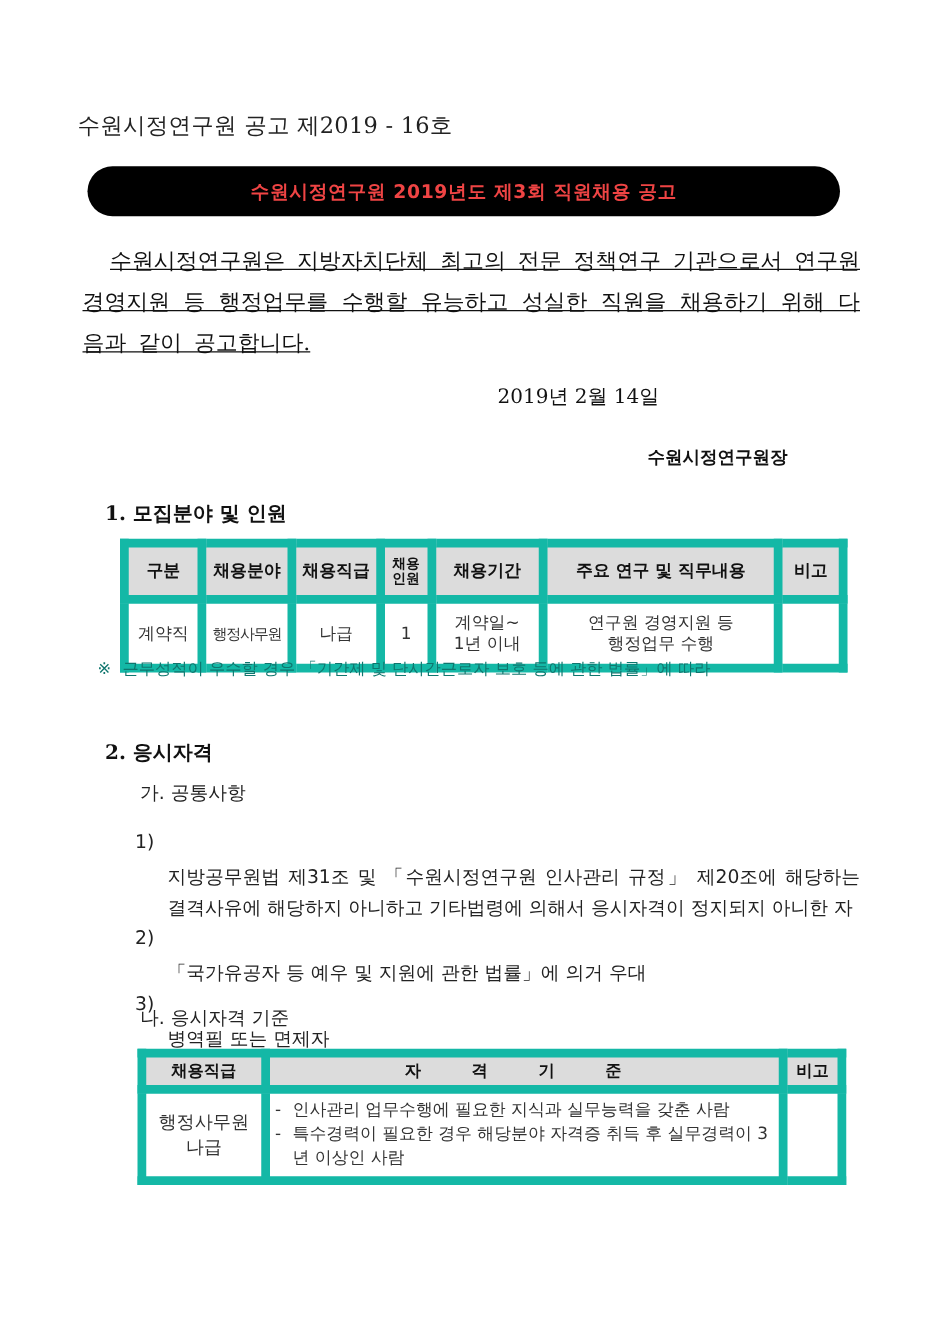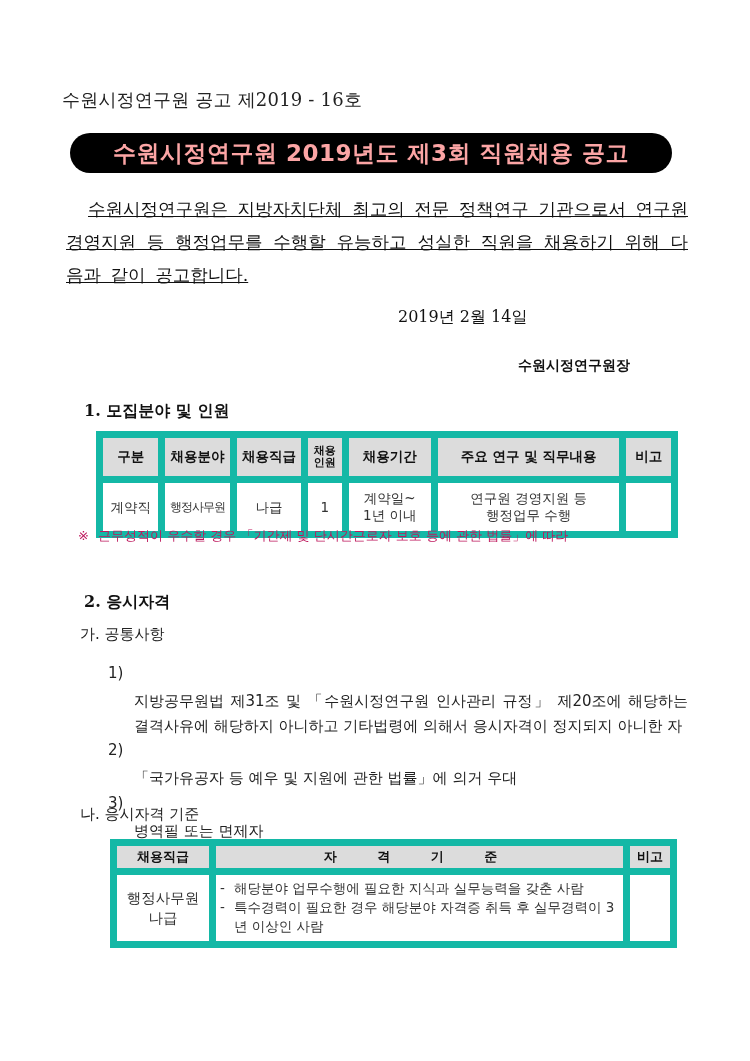--- a/index.html
+++ b/index.html
@@ -12,22 +12,22 @@
   .notice-no {
     left: 62px; top: 88px; font-size: 18px; letter-spacing: 0.2px;
     font-family: "DejaVu Serif", serif; color: #222;
   }
   .title-bar {
     left: 70px; top: 133px; width: 602px; height: 40px;
     background: #000000; border-radius: 20px;
     display: flex; align-items: center; justify-content: center;
   }
   .title-text {
-    color: #fca5a5; font-family: "DejaVu Sans", "Liberation Sans", sans-serif;
-    font-weight: bold; font-size: 23px; letter-spacing: 0.5px;
+    color: #ef4444; font-family: "DejaVu Sans", "Liberation Sans", sans-serif;
+    font-weight: bold; font-size: 15px; letter-spacing: 0.5px;
   }
   .intro {
     left: 66px; top: 193px; width: 622px; font-size: 17.5px; line-height: 33px;
     text-align: justify; text-align-last: left; word-spacing: 4px; text-decoration: underline;
   }
   .intro .indent { display: inline-block; width: 22px; }
   .date { left: 398px; top: 307px; font-size: 16px; }
   .org { left: 518px; top: 357px; font-size: 14px; font-weight: bold; font-family: "DejaVu Sans", sans-serif; }
   .sec-title { font-size: 16px; font-weight: bold; font-family: "DejaVu Serif", serif; margin-left: 14px; }
   .sec1 { left: 70px; top: 401px; }
@@ -35,24 +35,24 @@
   table { border-collapse: collapse; }
   .t1 { left: 96px; top: 431px; width: 582px; }
   .t1 th, .t1 td, .t2 th, .t2 td {
     border: 7px solid #14b8a6; text-align: center; vertical-align: middle; padding: 0;
     font-size: 13.5px;
   }
   .t1 th { background: #dcdcdc; height: 38px; font-weight: bold; font-family: "DejaVu Sans", sans-serif; font-size: 13.5px; }
   .t1 th.small { font-size: 11px; line-height: 12px; }
   .t1 td { height: 48px; line-height: 17px; font-family: "DejaVu Sans", sans-serif; color: #333; }
   .t1 td.narrow { font-size: 12px; letter-spacing: -1px; }
-  .note { left: 78px; top: 527px; width: 610px; font-size: 13px; line-height: 17px; font-family: "DejaVu Sans", sans-serif; color: #be185d; }
+  .note { left: 78px; top: 527px; width: 610px; font-size: 13px; line-height: 17px; font-family: "DejaVu Sans", sans-serif; color: #0f766e; }
   .note .sym { display: inline-block; width: 20px; }
   .note .l2 { padding-left: 20px; }
-  .sub { font-size: 15px; font-family: "DejaVu Sans", sans-serif; color: #222; }
+  .sub { font-size: 15px; font-family: "DejaVu Sans", sans-serif; color: #222; margin-left: 32px; }
   .subA { left: 80px; top: 625px; }
   .subB { left: 80px; top: 805px; }
   .list { left: 108px; top: 661px; width: 580px; font-size: 15px; line-height: 24.5px; font-family: "DejaVu Sans", sans-serif; color: #222; }
   .list .item { display: flex; }
   .list .num { width: 26px; flex-shrink: 0; }
   .list .txt { flex: 1; text-align: justify; text-align-last: left; margin-top: 28px; }
   .t2 { left: 110px; top: 839px; width: 567px; }
   .t2 th { background: #dcdcdc; height: 22px; font-weight: bold; font-family: "DejaVu Sans", sans-serif; font-size: 13px; }
   .t2 td { font-family: "DejaVu Sans", sans-serif; color: #333; font-size: 13.5px; }
   .t2 td.grade { width: 92px; line-height: 20px; font-size: 14.5px; }
@@ -135,21 +135,21 @@
       <th class="spaced">자 격 기 준</th>
       <th style="width:40px">비고</th>
     </tr>
   </thead>
   <tbody>
     <tr>
       <td class="grade"><span>행정사무원</span><br><span>나급</span></td>
       <td class="criteria">
         <div class="crit-item">
             <span class="dash">-</span>
-            <span>해당분야 업무수행에 필요한 지식과 실무능력을 갖춘 사람</span>
+            <span>인사관리 업무수행에 필요한 지식과 실무능력을 갖춘 사람</span>
           </div>
         <div class="crit-item">
             <span class="dash">-</span>
             <span>특수경력이 필요한 경우 해당분야 자격증 취득 후 실무경력이 3년 이상인 사람</span>
           </div>
       </td>
       <td class="remark"></td>
     </tr>
   </tbody>
 </table>

